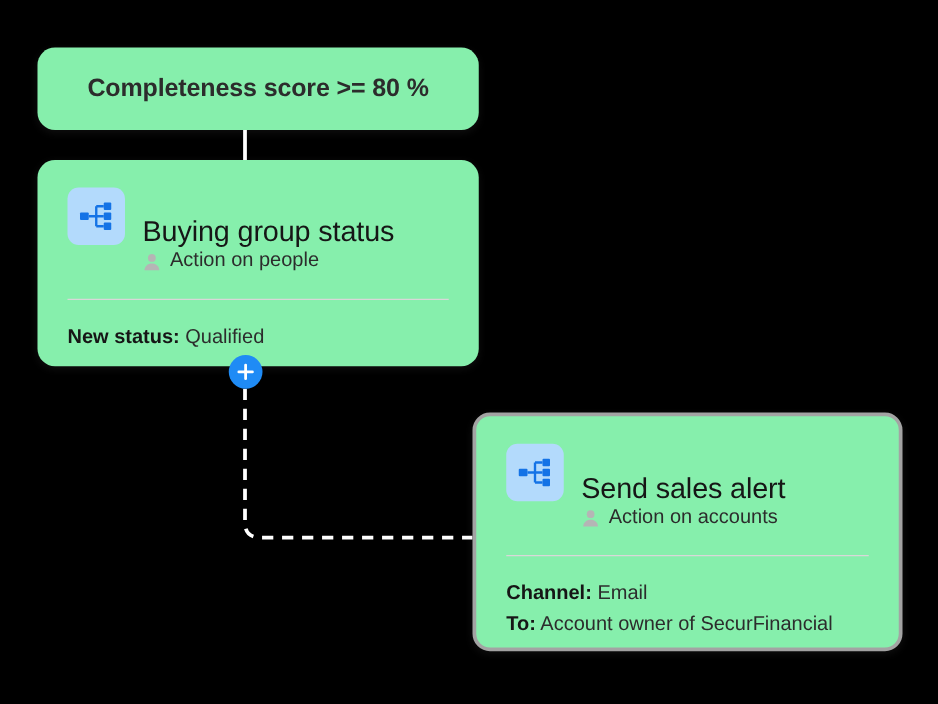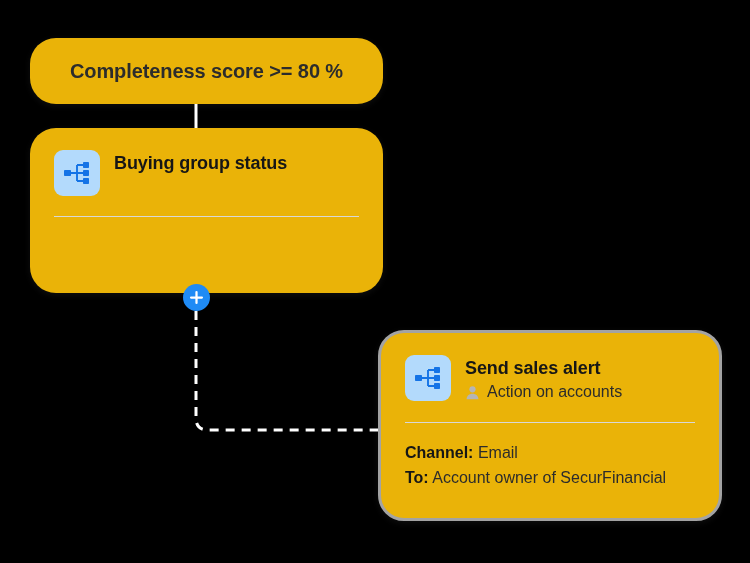--- a/index.html
+++ b/index.html
@@ -30,22 +30,22 @@
     top: 0;
     width: 750px;
     height: 563px;
     pointer-events: none;
     z-index: 1;
   }
 
   
   .card {
     position: absolute;
-    background: #eab308;
-    border-radius: 26px;
+    background: #86efac;
+    border-radius: 14px;
     box-sizing: border-box;
     z-index: 2;
     box-shadow: 0 2px 7px rgba(255,255,255,0.06);
   }
 
   
   #card-condition {
     left: 30px;
     top: 38px;
     width: 353px;
@@ -102,26 +102,27 @@
     justify-content: center;
   }
   .card-icon svg { display: block; }
 
   .card-head-text {
     display: flex;
     flex-direction: column;
     padding-top: 1px;
   }
   .card-title {
-    font-size: 18px;
-    font-weight: bold;
+    font-size: 23px;
+    font-weight: normal;
     color: #161616;
     line-height: 24px;
     letter-spacing: -0.1px;
     white-space: nowrap;
+    margin-top: 22px;
   }
   .card-subtitle-row {
     display: flex;
     align-items: center;
     gap: 7px;
     margin-top: 2px;
   }
   .card-subtitle {
     font-size: 16px;
     color: #2c2c2c;
@@ -191,23 +192,38 @@
           <svg width="28" height="28" viewBox="0 0 28 28" xmlns="http://www.w3.org/2000/svg">
             <rect x="1" y="11" width="7" height="6" rx="0.8" fill="#1473e6"></rect>
             <rect x="20" y="3" width="6" height="6" rx="0.8" fill="#1473e6"></rect>
             <rect x="20" y="11" width="6" height="6" rx="0.8" fill="#1473e6"></rect>
             <rect x="20" y="19" width="6" height="6" rx="0.8" fill="#1473e6"></rect>
             <path d="M8 14 H14 M14 6 V22 M14 6 H20 M14 14 H20 M14 22 H20" stroke="#1473e6" stroke-width="1.9" fill="none"></path>
           </svg>
         </div>
         <div class="card-head-text">
           <div class="card-title">Buying group status</div>
+          <div class="card-subtitle-row">
+            <span>
+              <svg class="person-icon" width="15" height="15" viewBox="0 0 16 16" xmlns="http://www.w3.org/2000/svg">
+                <circle cx="8" cy="4.6" r="3.3" fill="#b5b5b5"></circle>
+                <path d="M1.7 15.2c0-3.6 2.8-5.9 6.3-5.9s6.3 2.3 6.3 5.9z" fill="#b5b5b5"></path>
+              </svg>
+            </span>
+            <span class="card-subtitle">Action on people</span>
+          </div>
         </div>
       </div>
       <div class="card-divider"></div>
+      <div class="card-body">
+        <div class="field-row">
+          <span class="field-label">New status:</span>
+          <span class="field-value">Qualified</span>
+        </div>
+      </div>
     </div>
   </div>
 
   <div id="add-node">
     <svg width="15" height="15" viewBox="0 0 16 16" xmlns="http://www.w3.org/2000/svg">
       <path d="M8 2.2 V13.8 M2.2 8 H13.8" stroke="#ffffff" stroke-width="2.4" stroke-linecap="round"></path>
     </svg>
   </div>
 
   <div class="card" id="card-sales-alert">

